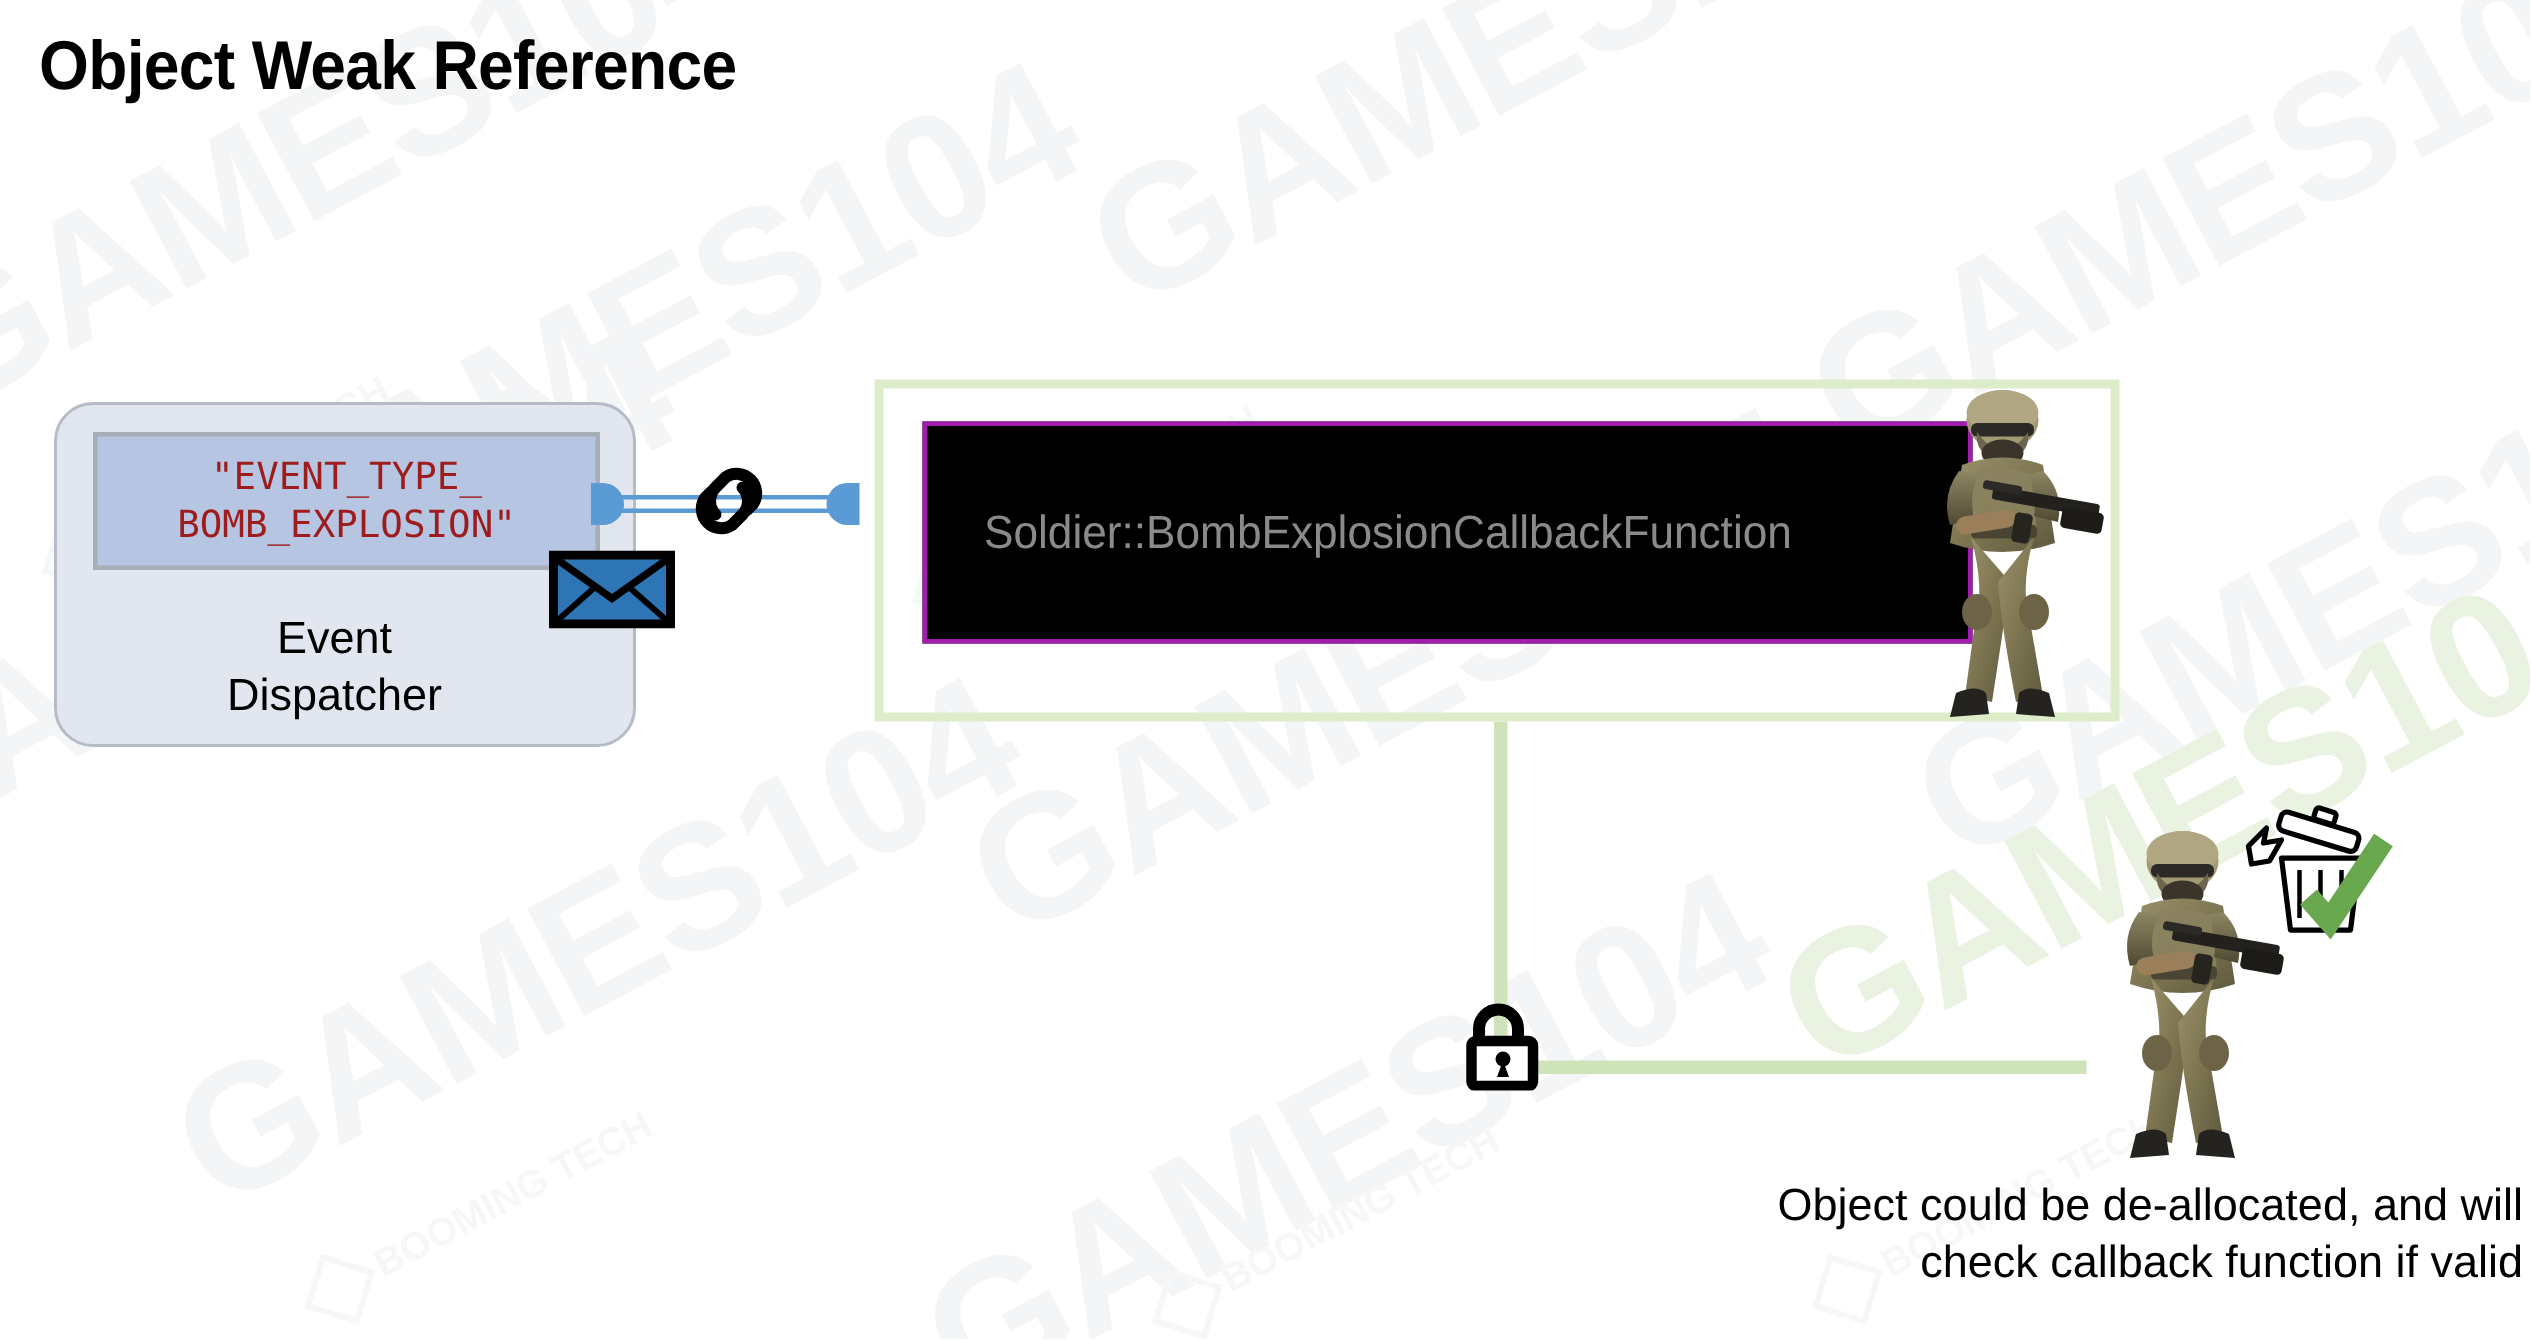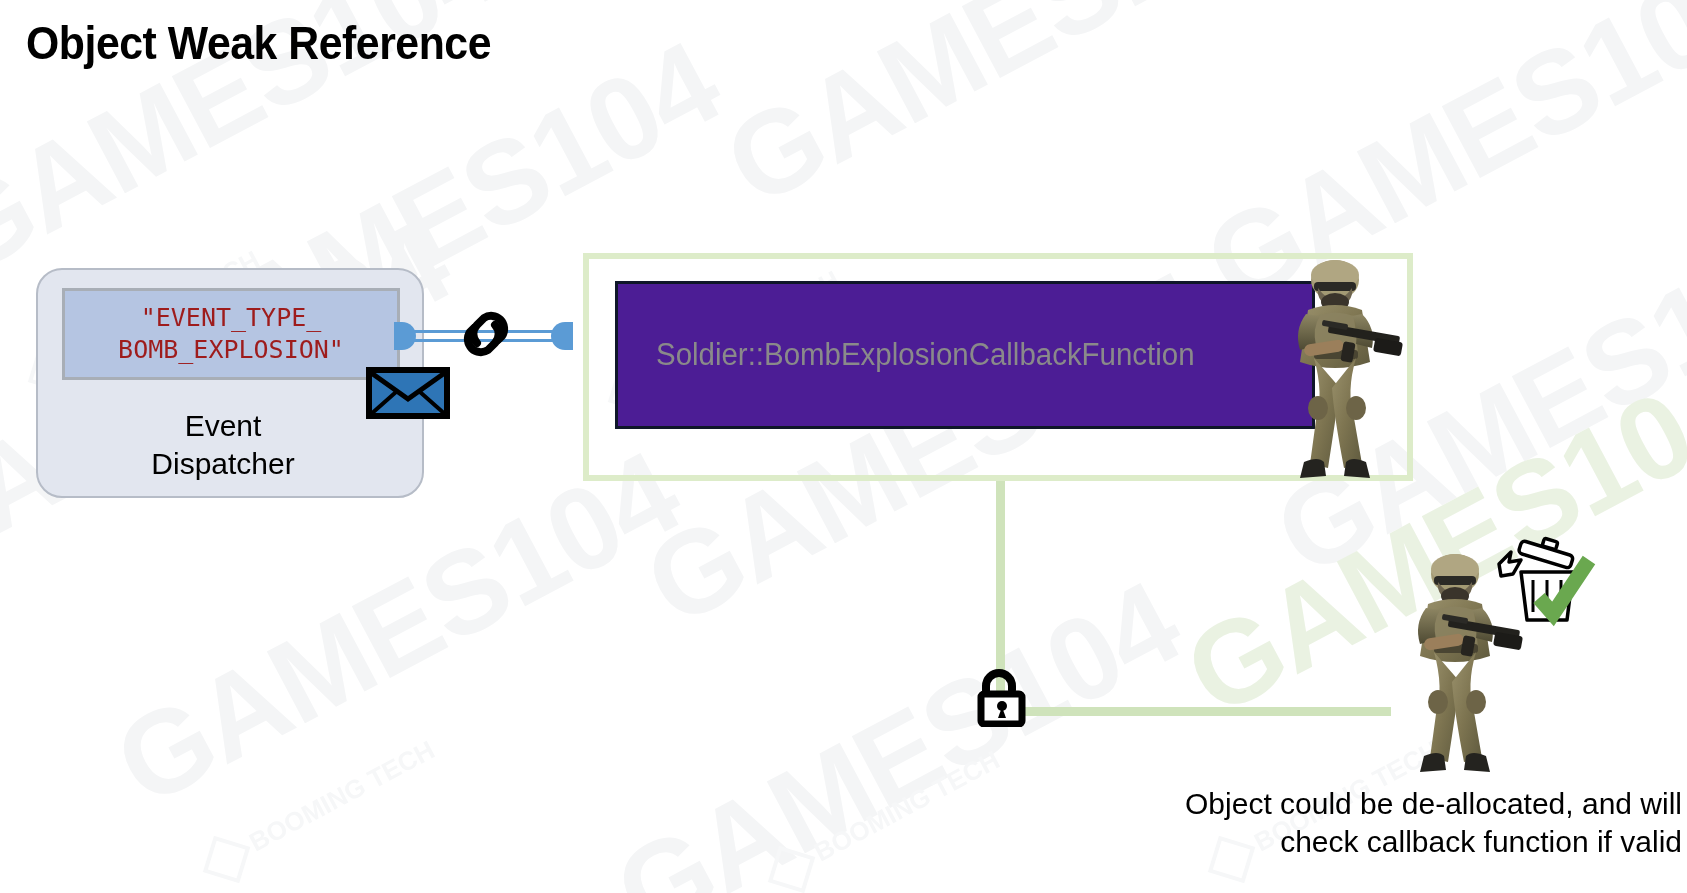--- a/index.html
+++ b/index.html
@@ -175,22 +175,22 @@
     border: 6px solid #ddecc9;
     box-sizing: border-box;
     z-index: 3;
   }
   #callback-box {
     position: absolute;
     left: 615px;
     top: 281px;
     width: 700px;
     height: 148px;
-    background: #4c1d95;
-    border: 3px solid #0f172a;
+    background: #000000;
+    border: 3px solid #a21caf;
     box-sizing: border-box;
     display: flex;
     align-items: center;
     z-index: 4;
   }
   #callback-text {
     padding-left: 40px;
     font-size: 31px;
     color: #8a8a8a;
     transform: scaleX(0.95);

